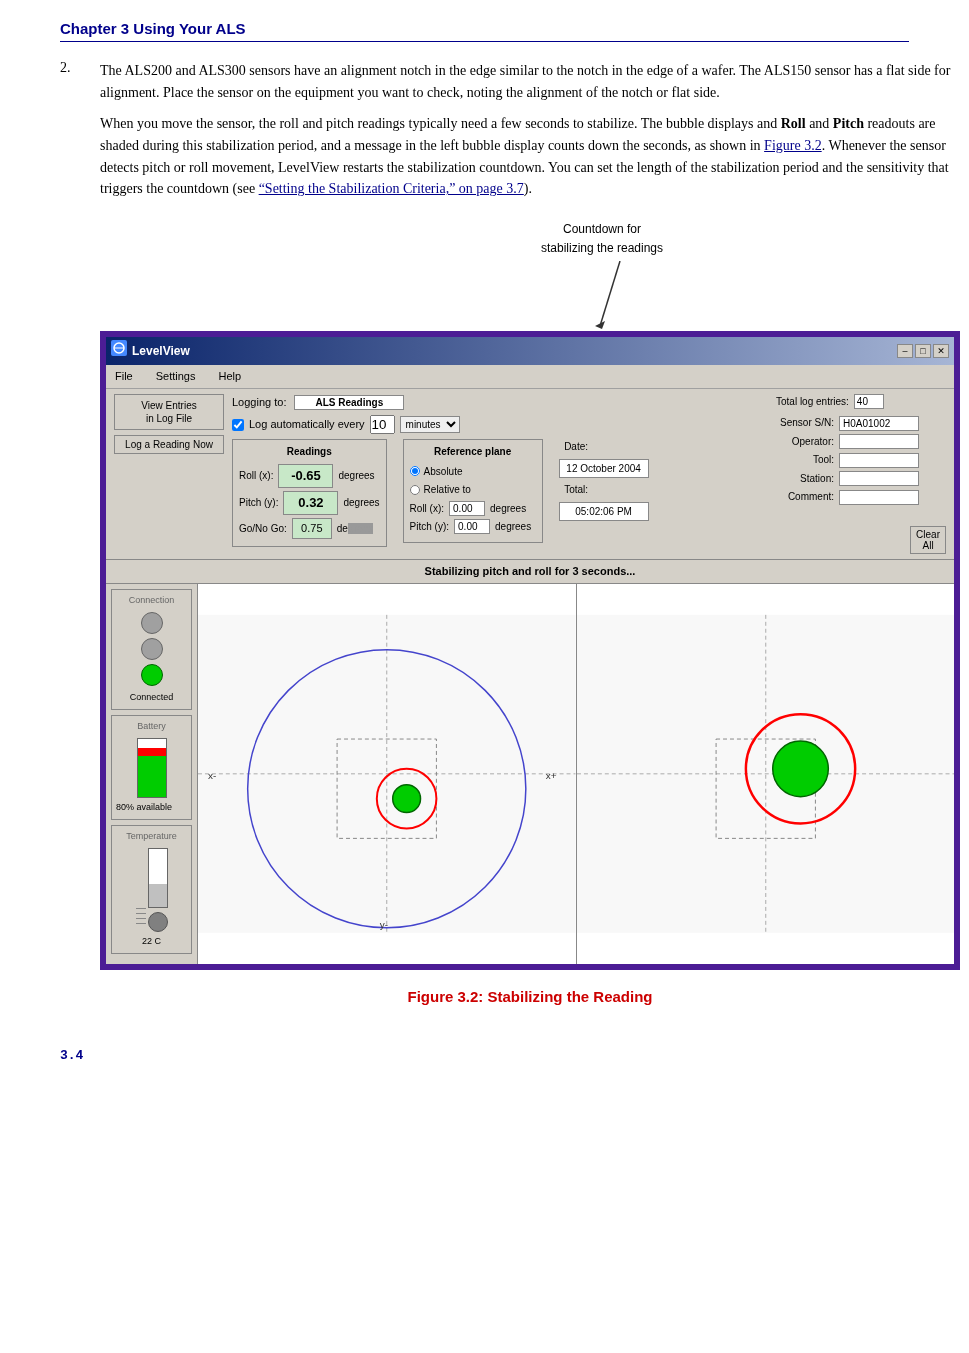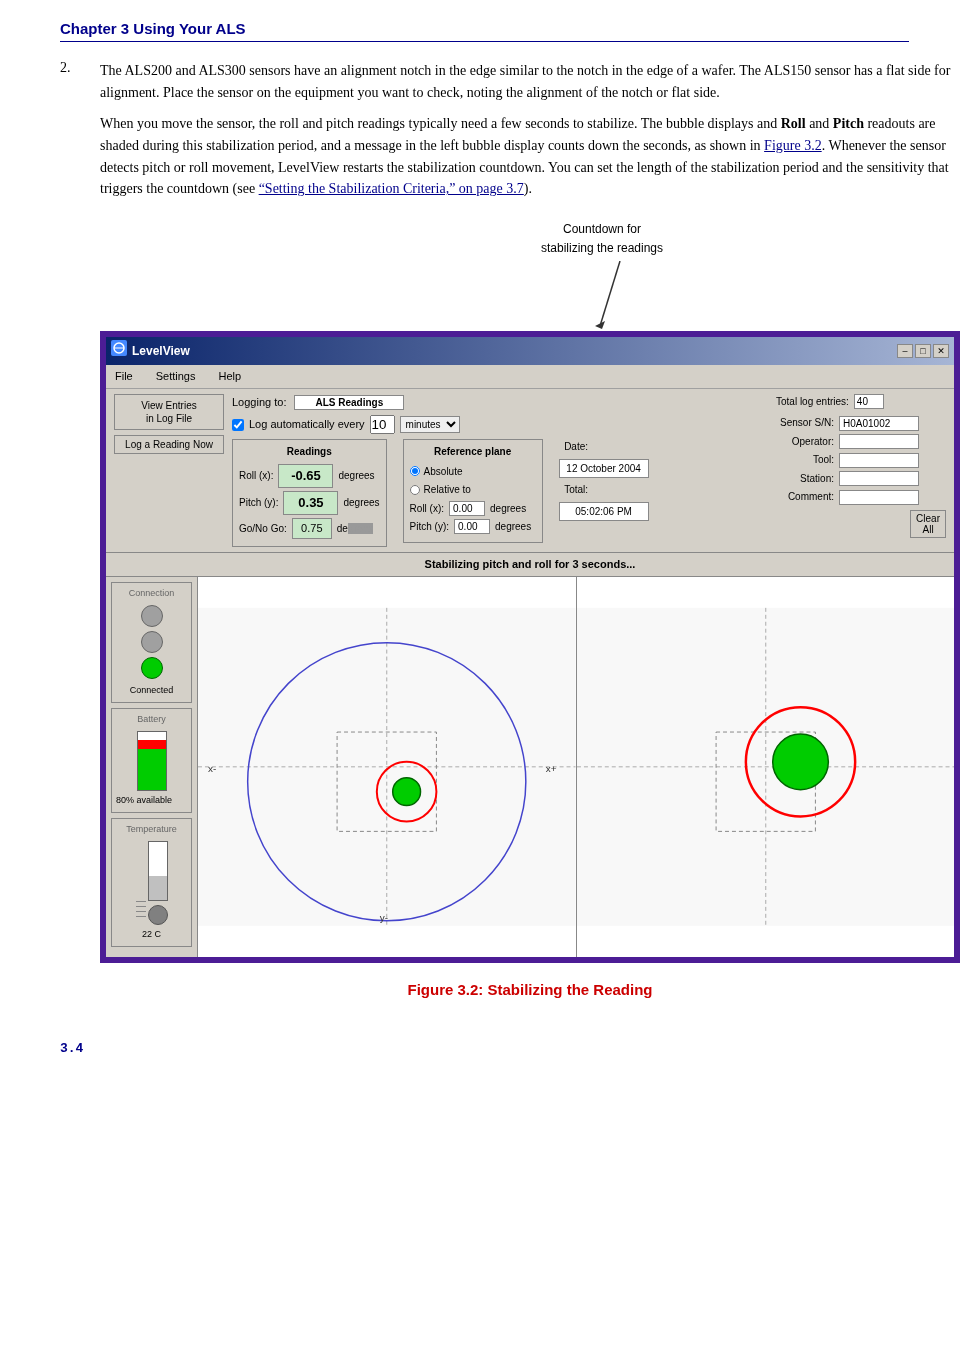--- a/index.html
+++ b/index.html
@@ -530,21 +530,21 @@
 
                 <div class="readings-group">
                   <div class="readings-title">Readings</div>
                   <div class="reading-row">
                     <span>Roll (x):</span>
                     <div class="reading-neg">-0.65</div>
                     <span>degrees</span>
                   </div>
                   <div class="reading-row">
                     <span>Pitch (y):</span>
-                    <div class="reading-value">0.35</div>
+                    <div class="reading-value">0.32</div>
                     <span>degrees</span>
                   </div>
                   <div class="reading-row">
                     <span>Go/No Go:</span>
                     <div style="border:1px solid #888; padding:1px 4px; font-size:11px; min-width:40px; background:#c8e8c8;">0.75</div>
                     <span>de<span style="background:#999; color:#999;">grees</span></span>
                   </div>
                 </div>
 
                 <div class="ref-group">
@@ -606,21 +606,21 @@
                   <input type="text" class="info-input" value="" style="">
                 </div>
                 <div class="info-row">
                   <span class="info-label">Station:</span>
                   <input type="text" class="info-input" value="" style="">
                 </div>
                 <div class="info-row">
                   <span class="info-label">Comment:</span>
                   <input type="text" class="info-input" value="" style="">
                 </div>
-                <div style="text-align:right; margin-top:3px;">
+                <div style="text-align:right; margin-top:19px;">
                   <button class="clear-all-btn">Clear<br>All</button>
                 </div>
               </div>
             </div>
           </div>
 
           <div class="status-bar">Stabilizing pitch and roll for  3 seconds...</div>
 
           <div class="display-area">
 

